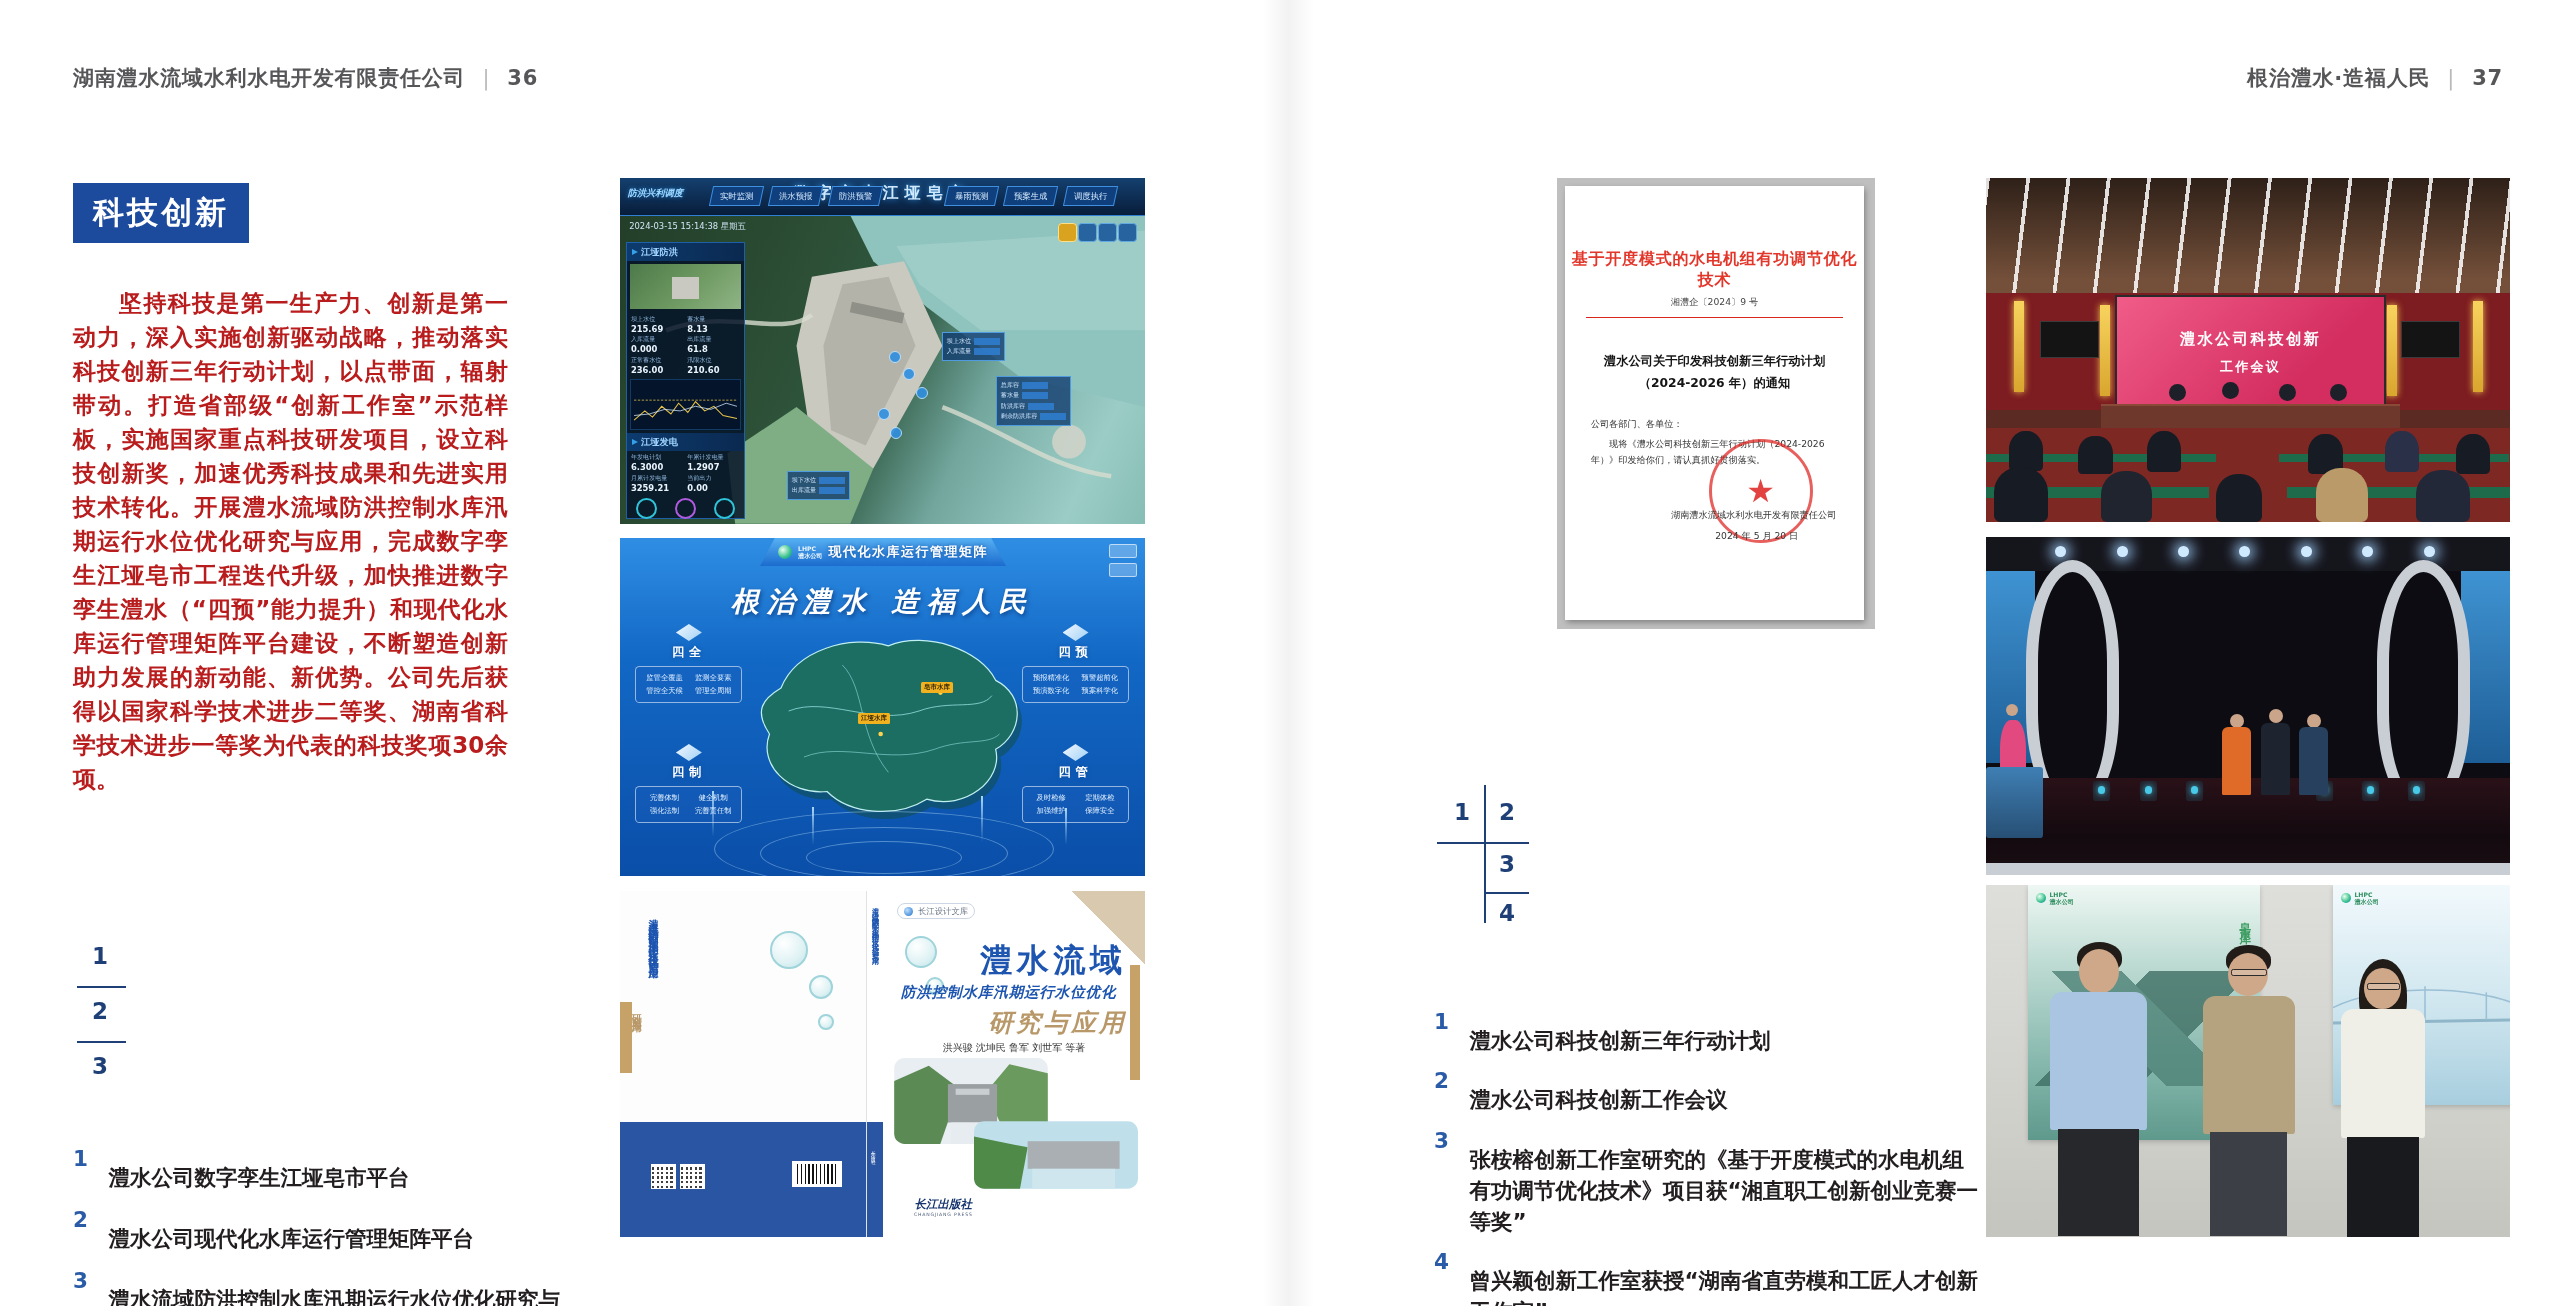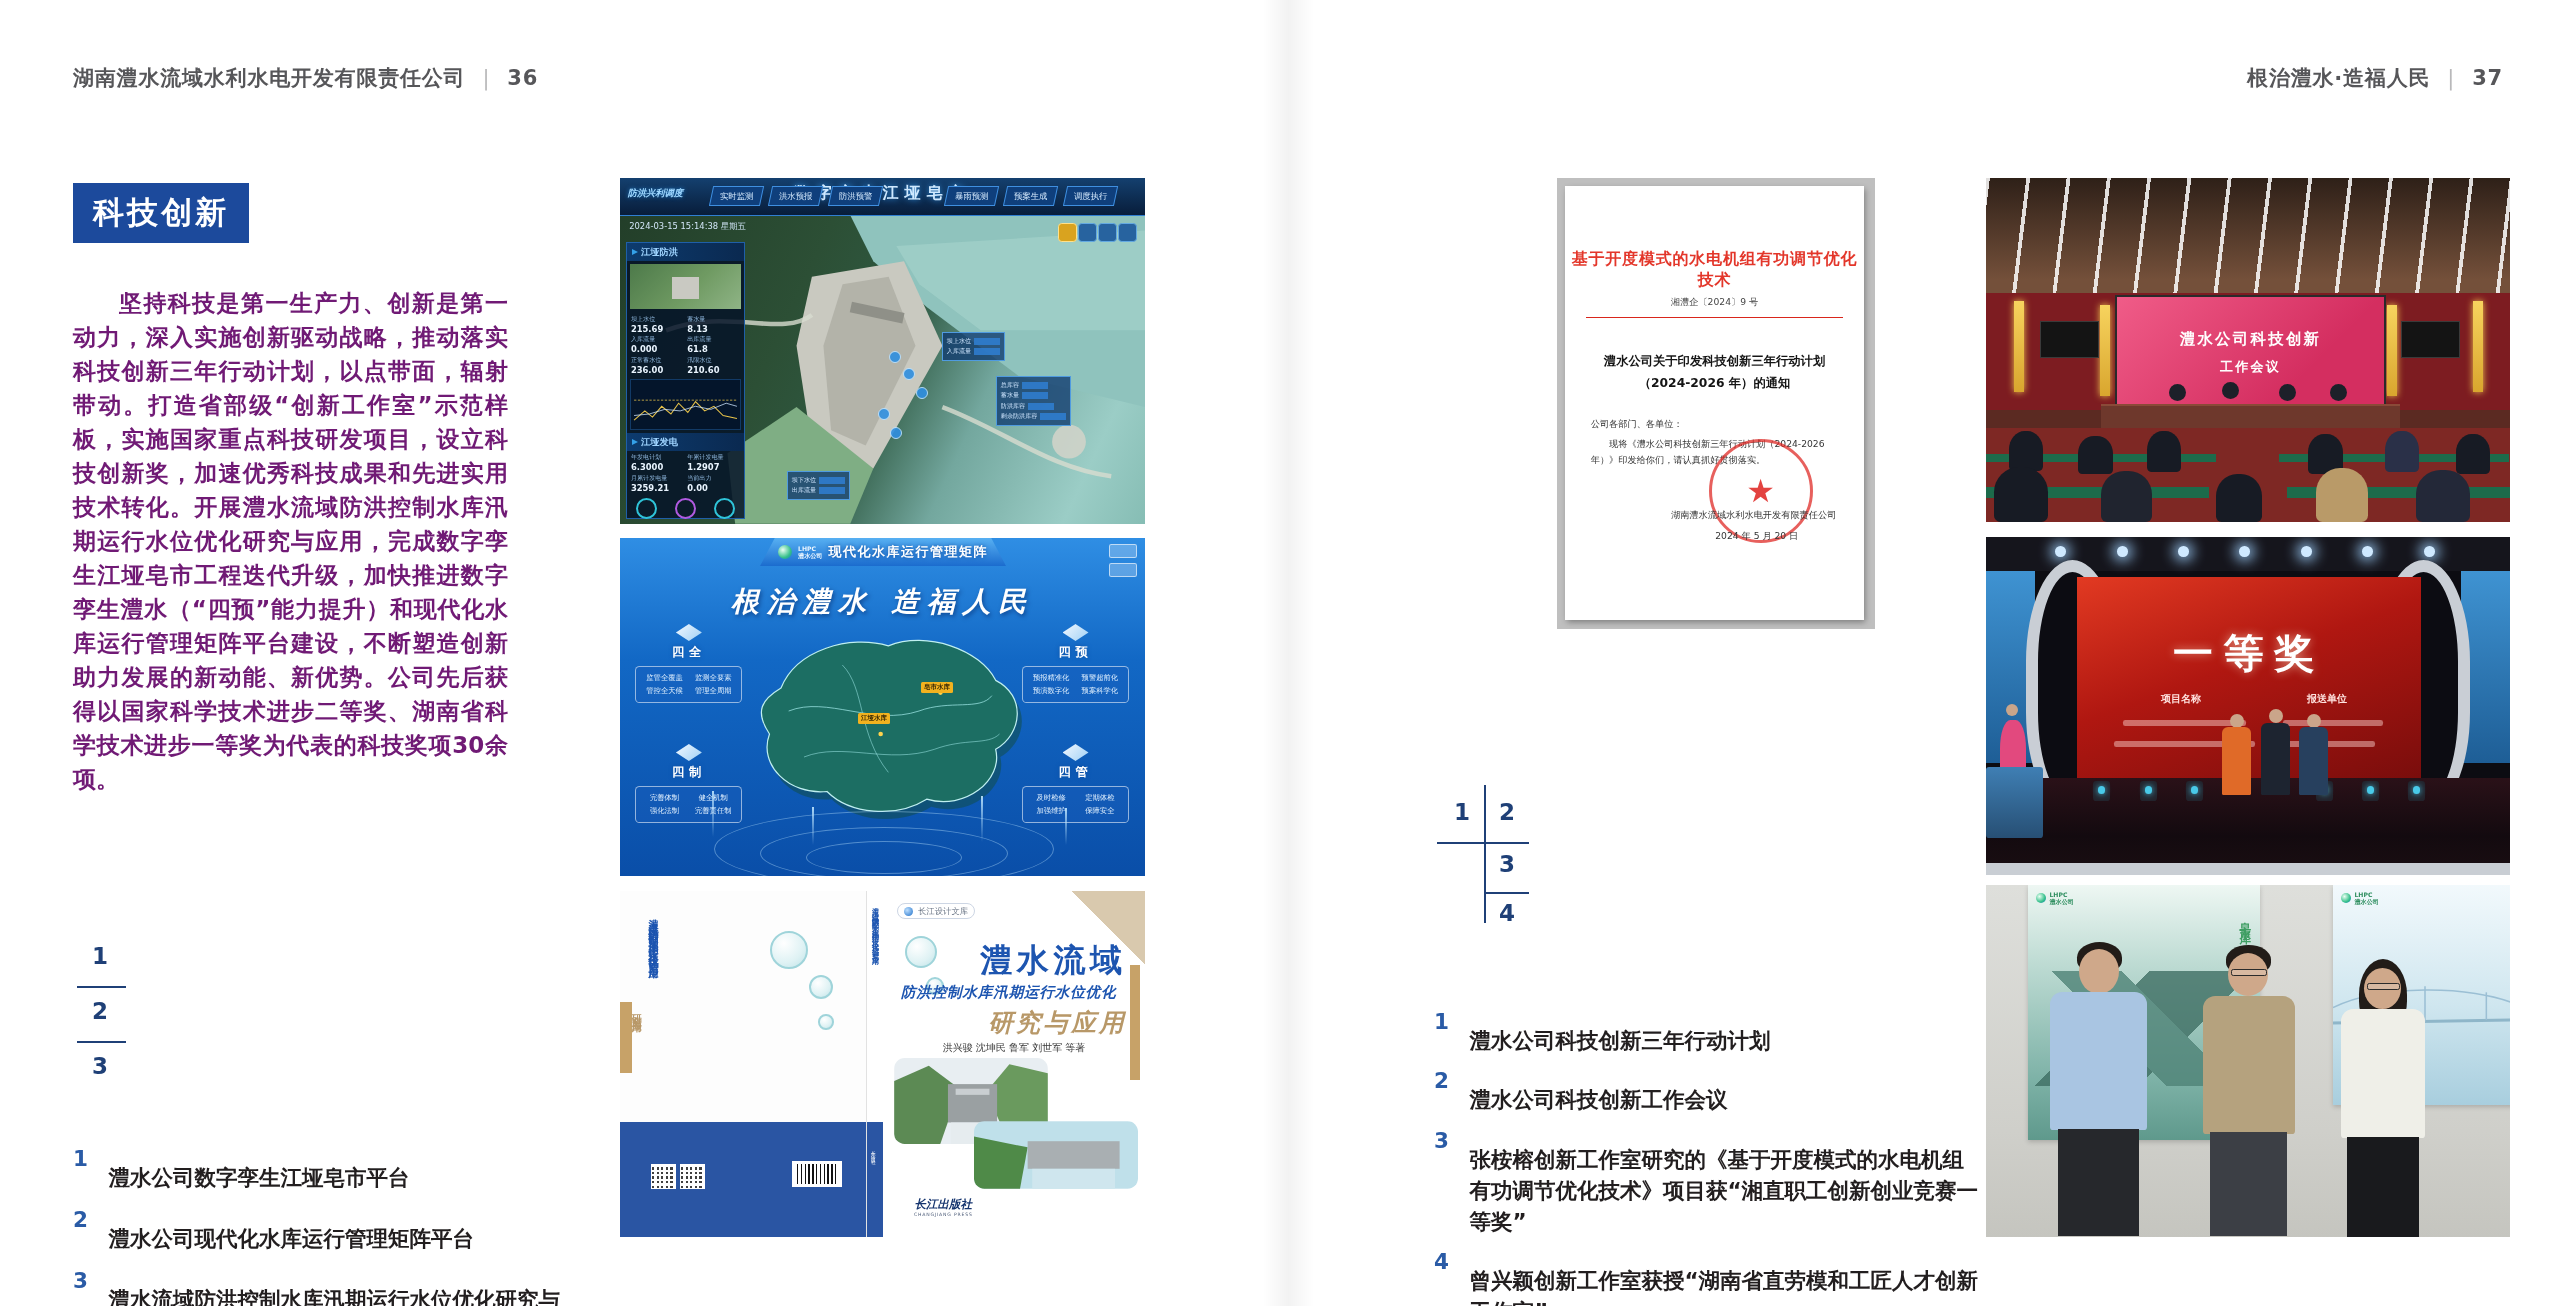--- a/index.html
+++ b/index.html
@@ -7,21 +7,21 @@
        font-family:"DejaVu Sans","Liberation Sans",sans-serif;}
   .abs{position:absolute;}
   
   .runhead{top:64px;font-size:21px;font-weight:bold;color:#565659;letter-spacing:0.8px;display:flex;align-items:center;gap:17px;}
   .runhead .sep{color:#b9b9bb;font-weight:normal;}
   .gutter{left:1263px;top:0;width:51px;height:1306px;
     background:linear-gradient(90deg,rgba(0,0,0,0) 0%,rgba(0,0,0,.05) 50%,rgba(0,0,0,0) 100%);}
   .badge{left:73px;top:183px;background:#1c4a9c;color:#fff;font-size:31px;font-weight:bold;
     letter-spacing:3.1px;padding:9.2px 20px;}
   .bodycopy{left:73px;top:286px;width:435px;font-size:23px;line-height:34px;font-weight:bold;
-    color:#701a75;text-align:justify;text-indent:2em;}
+    color:#b91c1c;text-align:justify;text-indent:2em;}
   .idx-num{font-size:23px;font-weight:bold;color:#1f4077;}
   .idx-line{background:#1f4077;height:1.5px;}
   .cap-row{display:flex;gap:15.4px;align-items:flex-start;}
   .cap-num{font-size:21.5px;font-weight:bold;color:#2a5ba6;min-width:20px;}
   .cap-text{font-size:21.5px;font-weight:bold;color:#221e1f;line-height:31px;margin-top:16px;}
   
   .fig{overflow:hidden;background:#e9e9e9;}
   
   .f1{background:linear-gradient(115deg,#223d28 0%,#2c4f35 34%,#2f5a43 52%,#73a79e 68%,#9bcdc6 88%,#86bdb4 100%);}
   .f1 .topbar{left:0;top:0;right:0;height:37px;background:linear-gradient(180deg,#14406f,#081d3a);
@@ -564,30 +564,20 @@
   <div class="spot" style="left:131px;"></div>
   <div class="spot" style="left:192px;"></div>
   <div class="spot" style="left:253px;"></div>
   <div class="spot" style="left:315px;"></div>
   <div class="spot" style="left:376px;"></div>
   <div class="spot" style="left:438px;"></div>
   <div class="sidescreen" style="left:0;"></div>
   <div class="sidescreen" style="right:0;"></div>
   <div class="arch" style="left:40px;"></div>
   <div class="arch" style="right:40px;"></div>
-  <div class="abs screen">
-    <div class="swirl"></div>
-    <div class="abs prize">一等奖</div>
-    <div class="colhead" style="left:84px;">项目名称</div>
-    <div class="colhead" style="left:230px;">报送单位</div>
-    <div class="rowsk" style="left:46px;top:143px;width:123px;"></div>
-    <div class="rowsk" style="left:206px;top:143px;width:100px;"></div>
-    <div class="rowsk" style="left:37px;top:164px;width:141px;"></div>
-    <div class="rowsk" style="left:206px;top:164px;width:92px;"></div>
-  </div>
   <div class="abs stage"></div>
   <div class="movlight" style="left:107px;"></div>
   <div class="movlight" style="left:154px;"></div>
   <div class="movlight" style="left:200px;"></div>
   <div class="movlight" style="left:330px;"></div>
   <div class="movlight" style="left:376px;"></div>
   <div class="movlight" style="left:422px;"></div>
   <div class="ap-head" style="left:244px;top:177px;width:14px;height:14px;"></div>
   <div class="ap-body" style="left:236px;top:190px;width:29px;height:68px;background:#e06a28;"></div>
   <div class="ap-head" style="left:283px;top:172px;width:14px;height:14px;"></div>

